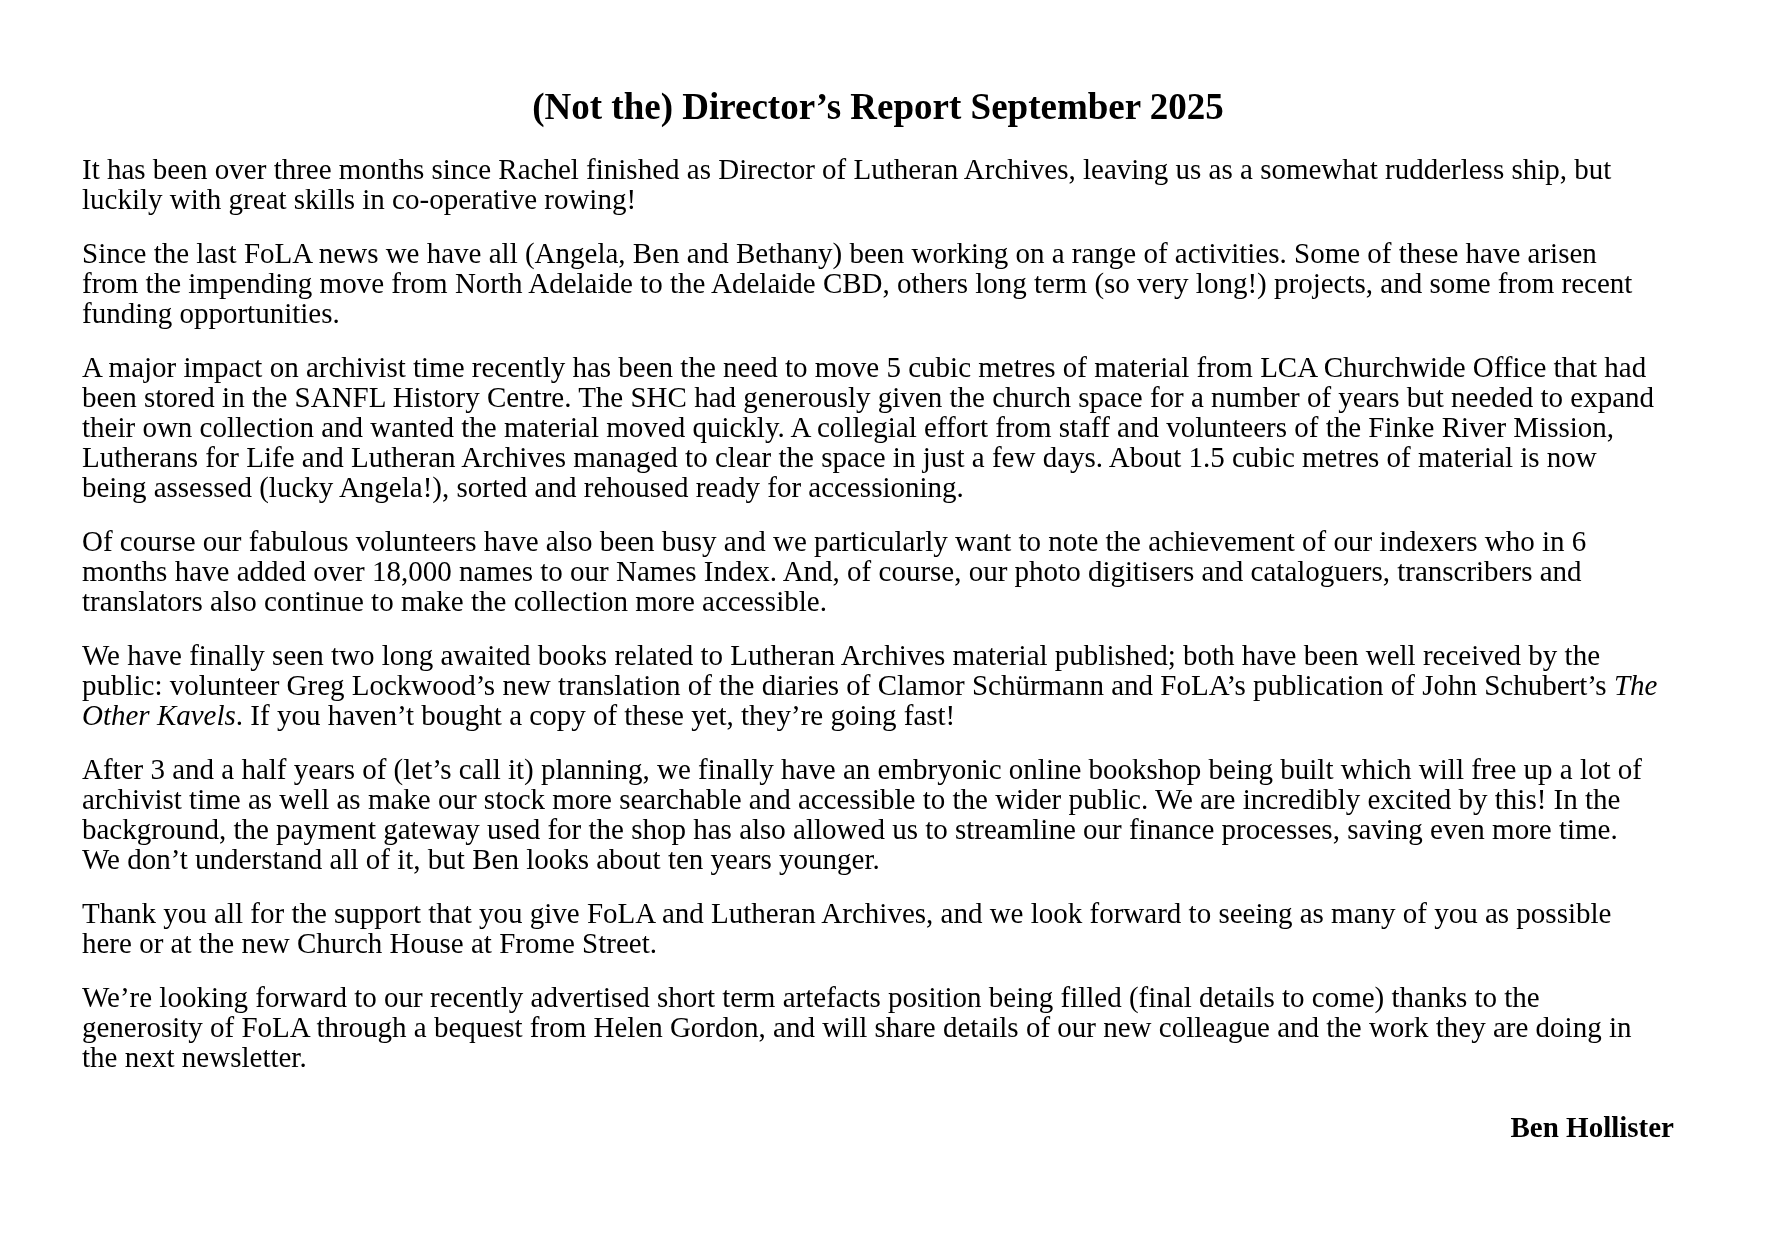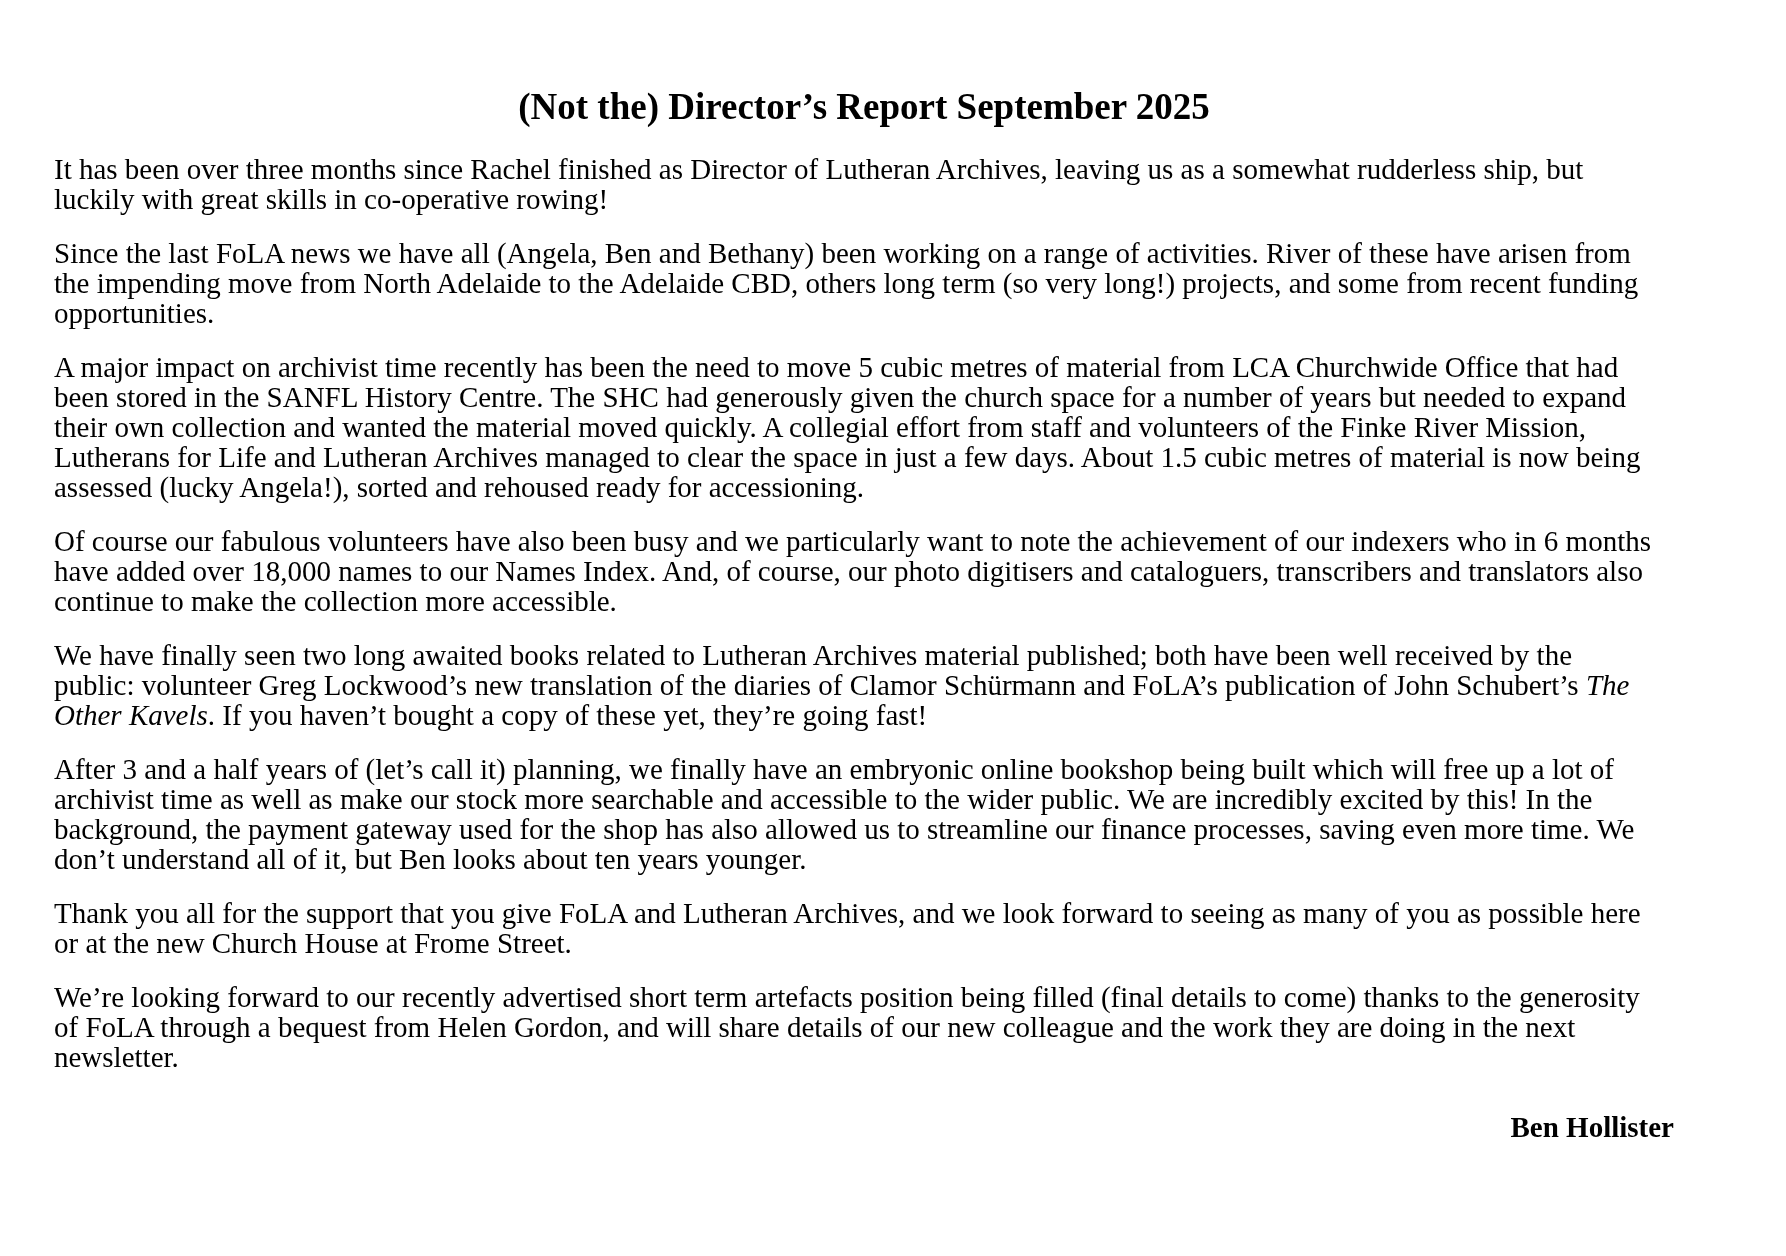--- a/index.html
+++ b/index.html
@@ -10,21 +10,21 @@
   }
   body {
     width: 1786px;
     height: 1256px;
     overflow: hidden;
   }
   .page {
     box-sizing: border-box;
     width: 1786px;
     height: 972px;
-    padding: 86px 112px 0 54px;
+    padding: 86px 112px 0 82px;
     font-family: "Liberation Serif", "DejaVu Serif", serif;
     font-size: 29px;
     line-height: 30px;
     background: #ffffff;
   }
   .doc-title {
     margin: 0 0 26px 0;
     text-align: center;
     font-size: 37px;
     line-height: 42px;
@@ -45,21 +45,21 @@
   }
 </style>
 </head>
 <body>
 
 <main class="page">
   <h1 class="doc-title">(Not the) Director’s Report September 2025</h1>
 
   <div class="doc-body" id="doc-body">
       <p><span>It has been over three months since Rachel finished as Director of Lutheran Archives, leaving us as a somewhat rudderless ship, but luckily with great skills in co-operative rowing!</span></p>
-      <p><span>Since the last FoLA news we have all (Angela, Ben and Bethany) been working on a range of activities. River of these have arisen from the impending move from North Adelaide to the Adelaide CBD, others long term (so very long!) projects, and some from recent funding opportunities.</span></p>
+      <p><span>Since the last FoLA news we have all (Angela, Ben and Bethany) been working on a range of activities. Some of these have arisen from the impending move from North Adelaide to the Adelaide CBD, others long term (so very long!) projects, and some from recent funding opportunities.</span></p>
       <p><span>A major impact on archivist time recently has been the need to move 5 cubic metres of material from LCA Churchwide Office that had been stored in the SANFL History Centre. The SHC had generously given the church space for a number of years but needed to expand their own collection and wanted the material moved quickly. A collegial effort from staff and volunteers of the Finke River Mission, Lutherans for Life and Lutheran Archives managed to clear the space in just a few days. About 1.5 cubic metres of material is now being assessed (lucky Angela!), sorted and rehoused ready for accessioning.</span></p>
       <p><span>Of course our fabulous volunteers have also been busy and we particularly want to note the achievement of our indexers who in 6 months have added over 18,000 names to our Names Index. And, of course, our photo digitisers and cataloguers, transcribers and translators also continue to make the collection more accessible.</span></p>
       <p><span>We have finally seen two long awaited books related to Lutheran Archives material published; both have been well received by the public: volunteer Greg Lockwood’s new translation of the diaries of Clamor Schürmann and FoLA’s publication of John Schubert’s </span><span class="seg-italic">The Other Kavels</span><span>. If you haven’t bought a copy of these yet, they’re going fast!</span></p>
       <p><span>After 3 and a half years of (let’s call it) planning, we finally have an embryonic online bookshop being built which will free up a lot of archivist time as well as make our stock more searchable and accessible to the wider public. We are incredibly excited by this! In the background, the payment gateway used for the shop has also allowed us to streamline our finance processes, saving even more time. We don’t understand all of it, but Ben looks about ten years younger.</span></p>
       <p><span>Thank you all for the support that you give FoLA and Lutheran Archives, and we look forward to seeing as many of you as possible here or at the new Church House at Frome Street.</span></p>
       <p><span>We’re looking forward to our recently advertised short term artefacts position being filled (final details to come) thanks to the generosity of FoLA through a bequest from Helen Gordon, and will share details of our new colleague and the work they are doing in the next newsletter.</span></p>
     </div>
 
   <div class="signature">Ben Hollister</div>
 </main>

